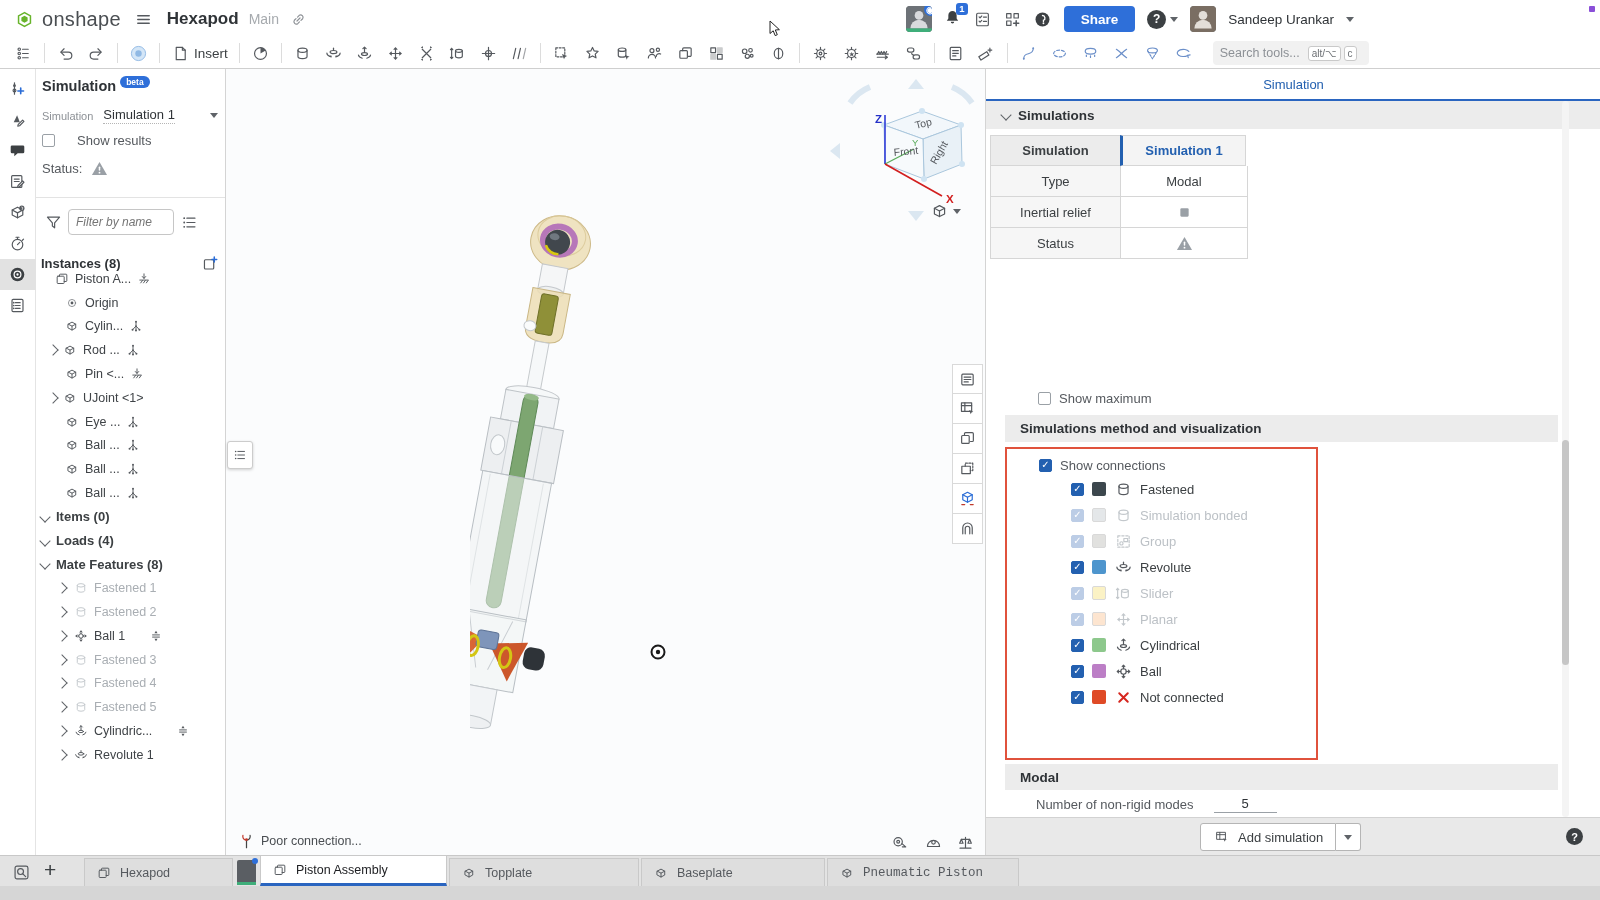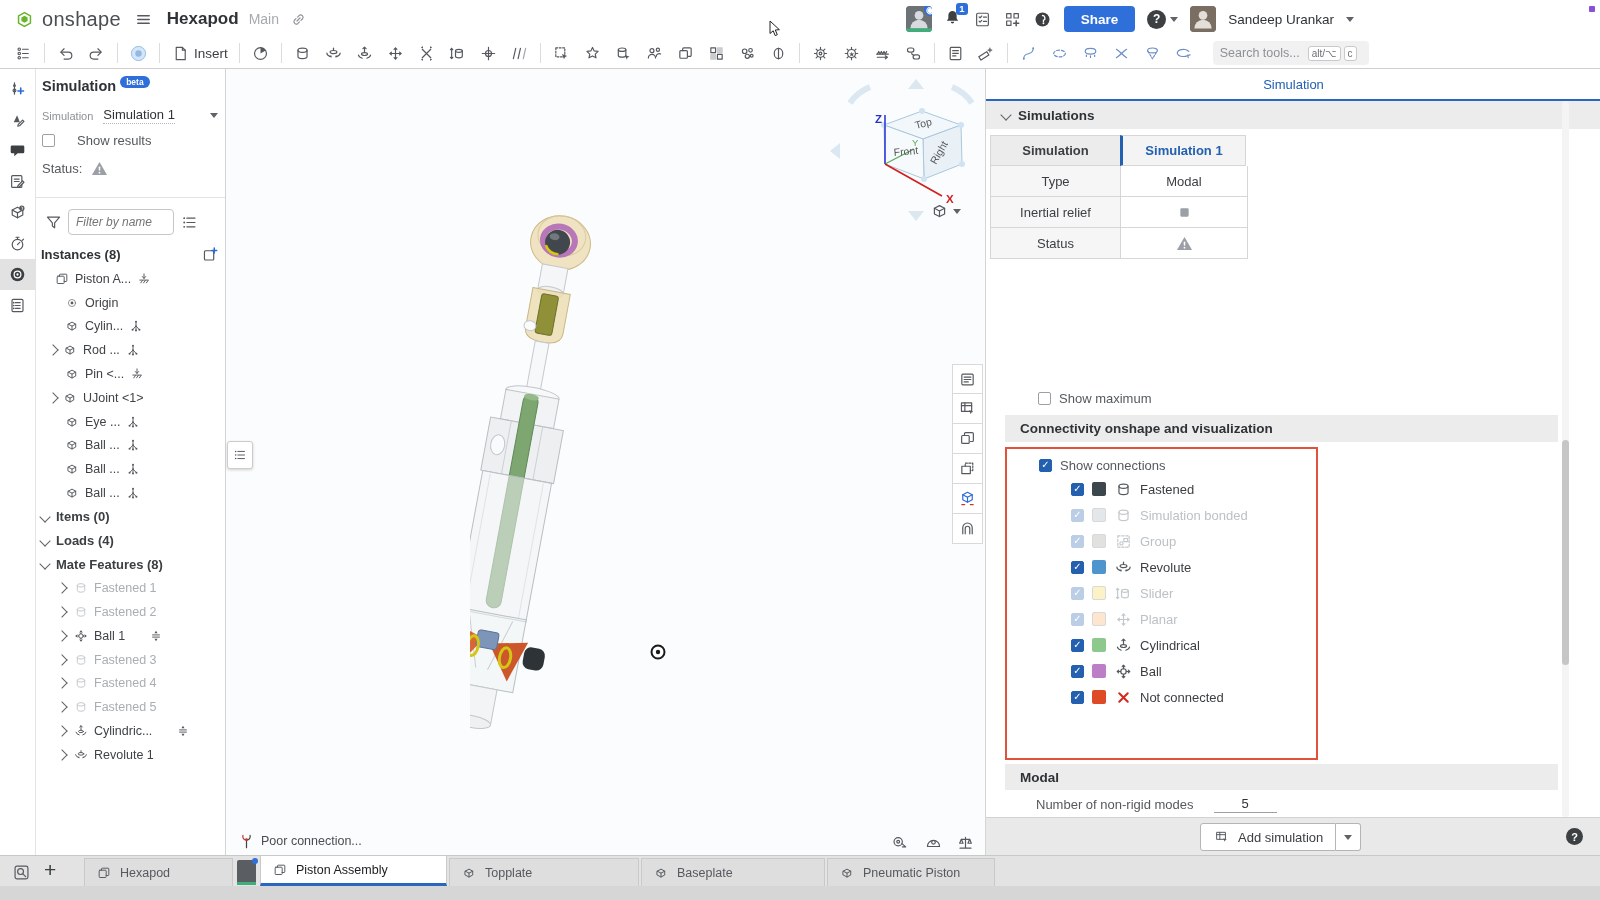--- a/index.html
+++ b/index.html
@@ -585,21 +585,21 @@
       <input class="filter-input" placeholder="Filter by name" style="">
       <span class="ic">
           <svg viewBox="0 0 18 18" fill="none" stroke="currentColor" stroke-width="1.25" stroke-linecap="round" stroke-linejoin="round">
             <path d="M6.2 4.4h8.6M6.2 9h8.6M6.2 13.6h8.6"></path>
             <circle cx="3.4" cy="4.4" r="1" fill="currentColor" stroke="none"></circle>
             <circle cx="3.4" cy="9" r="1" fill="currentColor" stroke="none"></circle>
             <circle cx="3.4" cy="13.6" r="1" fill="currentColor" stroke="none"></circle>
           </svg>
         </span>
     </div>
-    <div class="abs row" style="left:5px;top:176px;width:178px;">
+    <div class="abs row" style="left:5px;top:185px;width:178px;">
       <span style="font-size:13px;font-weight:bold;color:#2f3337;">Instances (8)</span>
       <span class="ic" style="margin-left:auto;">
           <svg viewBox="0 0 18 18" fill="none" stroke="currentColor" stroke-width="1.25" stroke-linecap="round" stroke-linejoin="round">
             <rect x="2.6" y="5" width="9.8" height="9.8" rx="1"></rect>
             <path d="M13 2.2v5.2M10.4 4.8h5.2" stroke="#2a6cd6" stroke-width="1.6"></path>
           </svg>
         </span>
     </div>
     <div class="abs" style="left:5px;top:198px;width:182px;" id="instTree">
         <div class="tree-row">
@@ -1129,21 +1129,21 @@
           </div>
       </div>
     </div>
 
     <div class="abs row" style="left:52px;top:322px;gap:8px;">
       <span class="cb"></span>
       <span style="color:#55595e;">Show maximum</span>
     </div>
 
     <div class="abs gray-bar" style="left:19px;top:346px;width:553px;height:27px;">
-        <span>Connectivity onshape and visualization</span>
+        <span>Simulations method and visualization</span>
       </div>
 
     <div class="abs redbox" style="left:19px;top:378px;width:313px;height:313px;">
       <div class="row" style="height:22px;padding-left:32px;gap:8px;">
         <span class="cb on">✓</span>
         <span style="color:#55595e;">Show connections</span>
       </div>
       <div id="connList">
           <div class="conn-row">
             <span class="cb on">✓</span>
@@ -1325,21 +1325,21 @@
         </div>
         <div class="tab" style="width:184px;">
           <span class="ic sm">
             <svg viewBox="0 0 18 18" fill="none" stroke="currentColor" stroke-width="1.25" stroke-linecap="round" stroke-linejoin="round">
               <path d="M4.2 6.6 9 4l4.8 2.6v5L9 14.2l-4.8-2.6z"></path>
               <path d="M4.2 6.6 9 9.2l4.8-2.6M9 9.2v5"></path>
             </svg>
           </span>
           <span>Baseplate</span>
         </div>
-        <div class="tab" style="width:168px;">
+        <div class="tab" style="width:192px;font-family:Liberation Mono, monospace;">
           <span class="ic sm">
             <svg viewBox="0 0 18 18" fill="none" stroke="currentColor" stroke-width="1.25" stroke-linecap="round" stroke-linejoin="round">
               <path d="M4.2 6.6 9 4l4.8 2.6v5L9 14.2l-4.8-2.6z"></path>
               <path d="M4.2 6.6 9 9.2l4.8-2.6M9 9.2v5"></path>
             </svg>
           </span>
           <span>Pneumatic Piston</span>
         </div>
       </div>
   </div>

